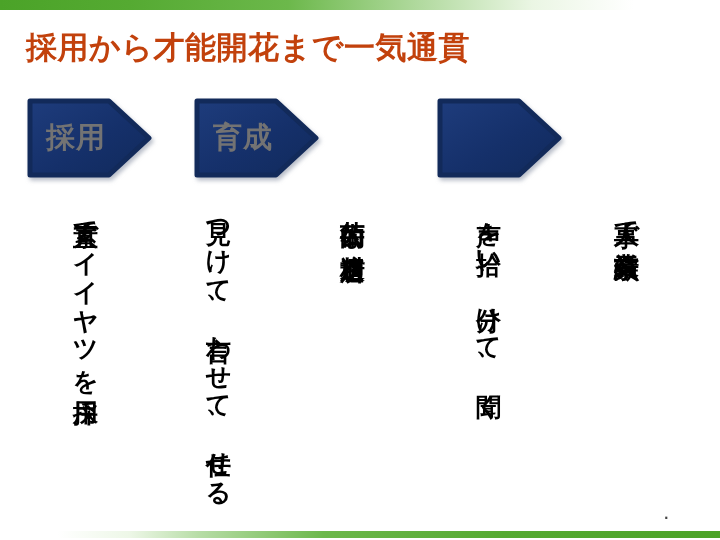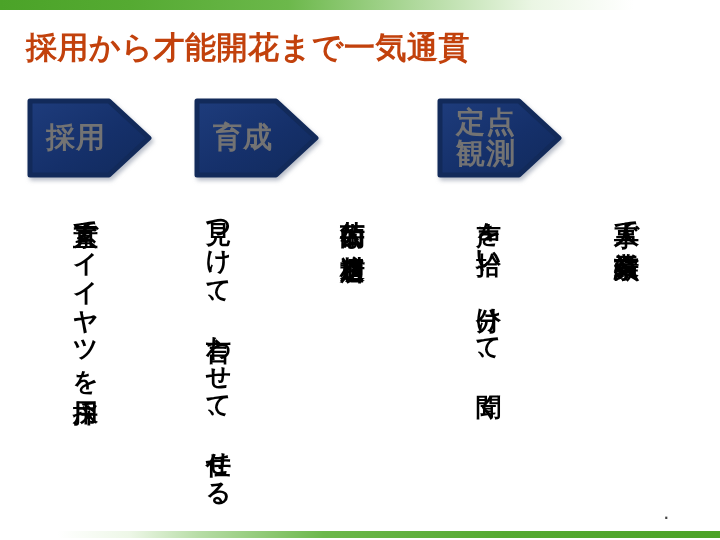--- a/index.html
+++ b/index.html
@@ -87,22 +87,20 @@
       <polygon points="3,3 82,3 122,40 82,77 3,77" fill="url(#navyGrad)" stroke="#122a5a" stroke-width="5" stroke-linejoin="round"></polygon>
     </svg>
     <div class="arrow-label">育成</div>
   </div>
 
 
   <div class="arrow a3">
     <svg width="125" height="80" viewBox="0 0 125 80">
       <polygon points="3,3 82,3 122,40 82,77 3,77" fill="url(#navyGrad)" stroke="#122a5a" stroke-width="5" stroke-linejoin="round"></polygon>
     </svg>
-    <div class="arrow-label">定点
-観測</div>
   </div>
 
 
   <div class="desc d0">素直でイイヤツを採用</div>
   <div class="desc d1">見つけて、言わせて、任せる</div>
   <div class="desc d2">芸術的な適材適所</div>
   <div class="desc d3">声を拾い、分けて、聞く</div>
   <div class="desc d4">人事で業績貢献</div>
 
   <div class="slide-dot">.</div>

